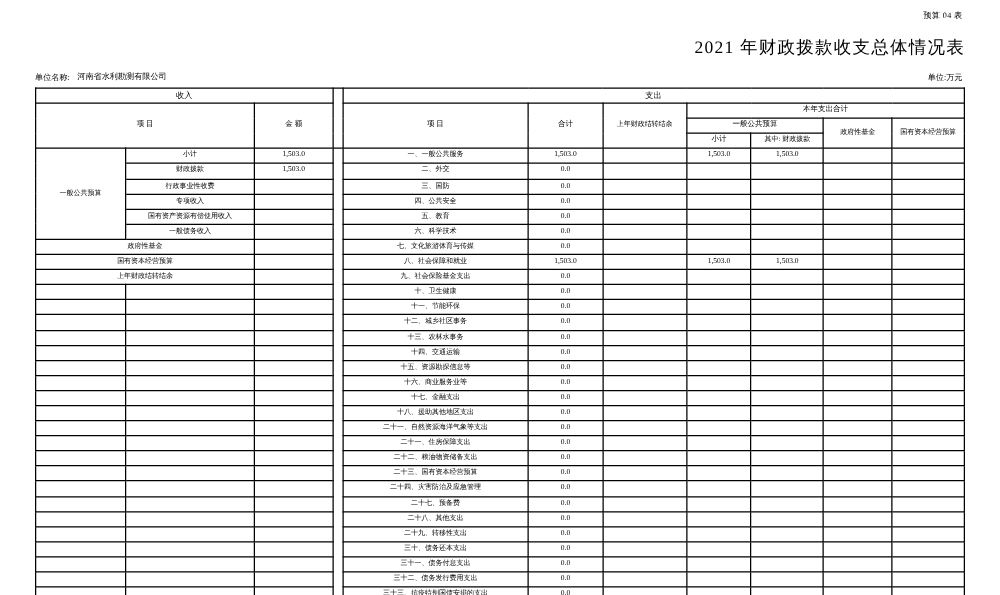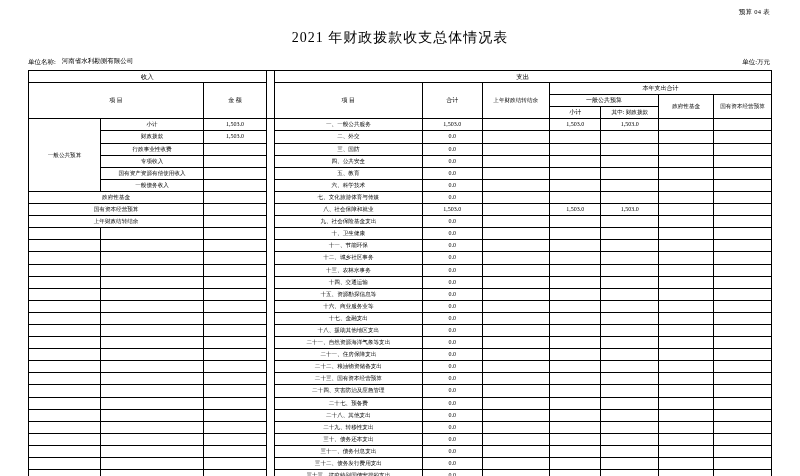--- a/index.html
+++ b/index.html
@@ -23,21 +23,21 @@
     padding: 8px 28px 0 28px;
   }
   .form-code {
     text-align: right;
     font-size: 6.5px;
     color: #000;
     margin: 0 2px 2px 0;
     letter-spacing: .3px;
   }
   .doc-title {
-    text-align: center;
+    text-align: right;
     font-size: 14px;
     letter-spacing: 1px;
     margin: 12px 0 10px 0;
     font-family: "Liberation Serif", serif;
   }
   .meta-row {
     display: flex;
     justify-content: space-between;
     align-items: flex-end;
     font-size: 6.5px;

